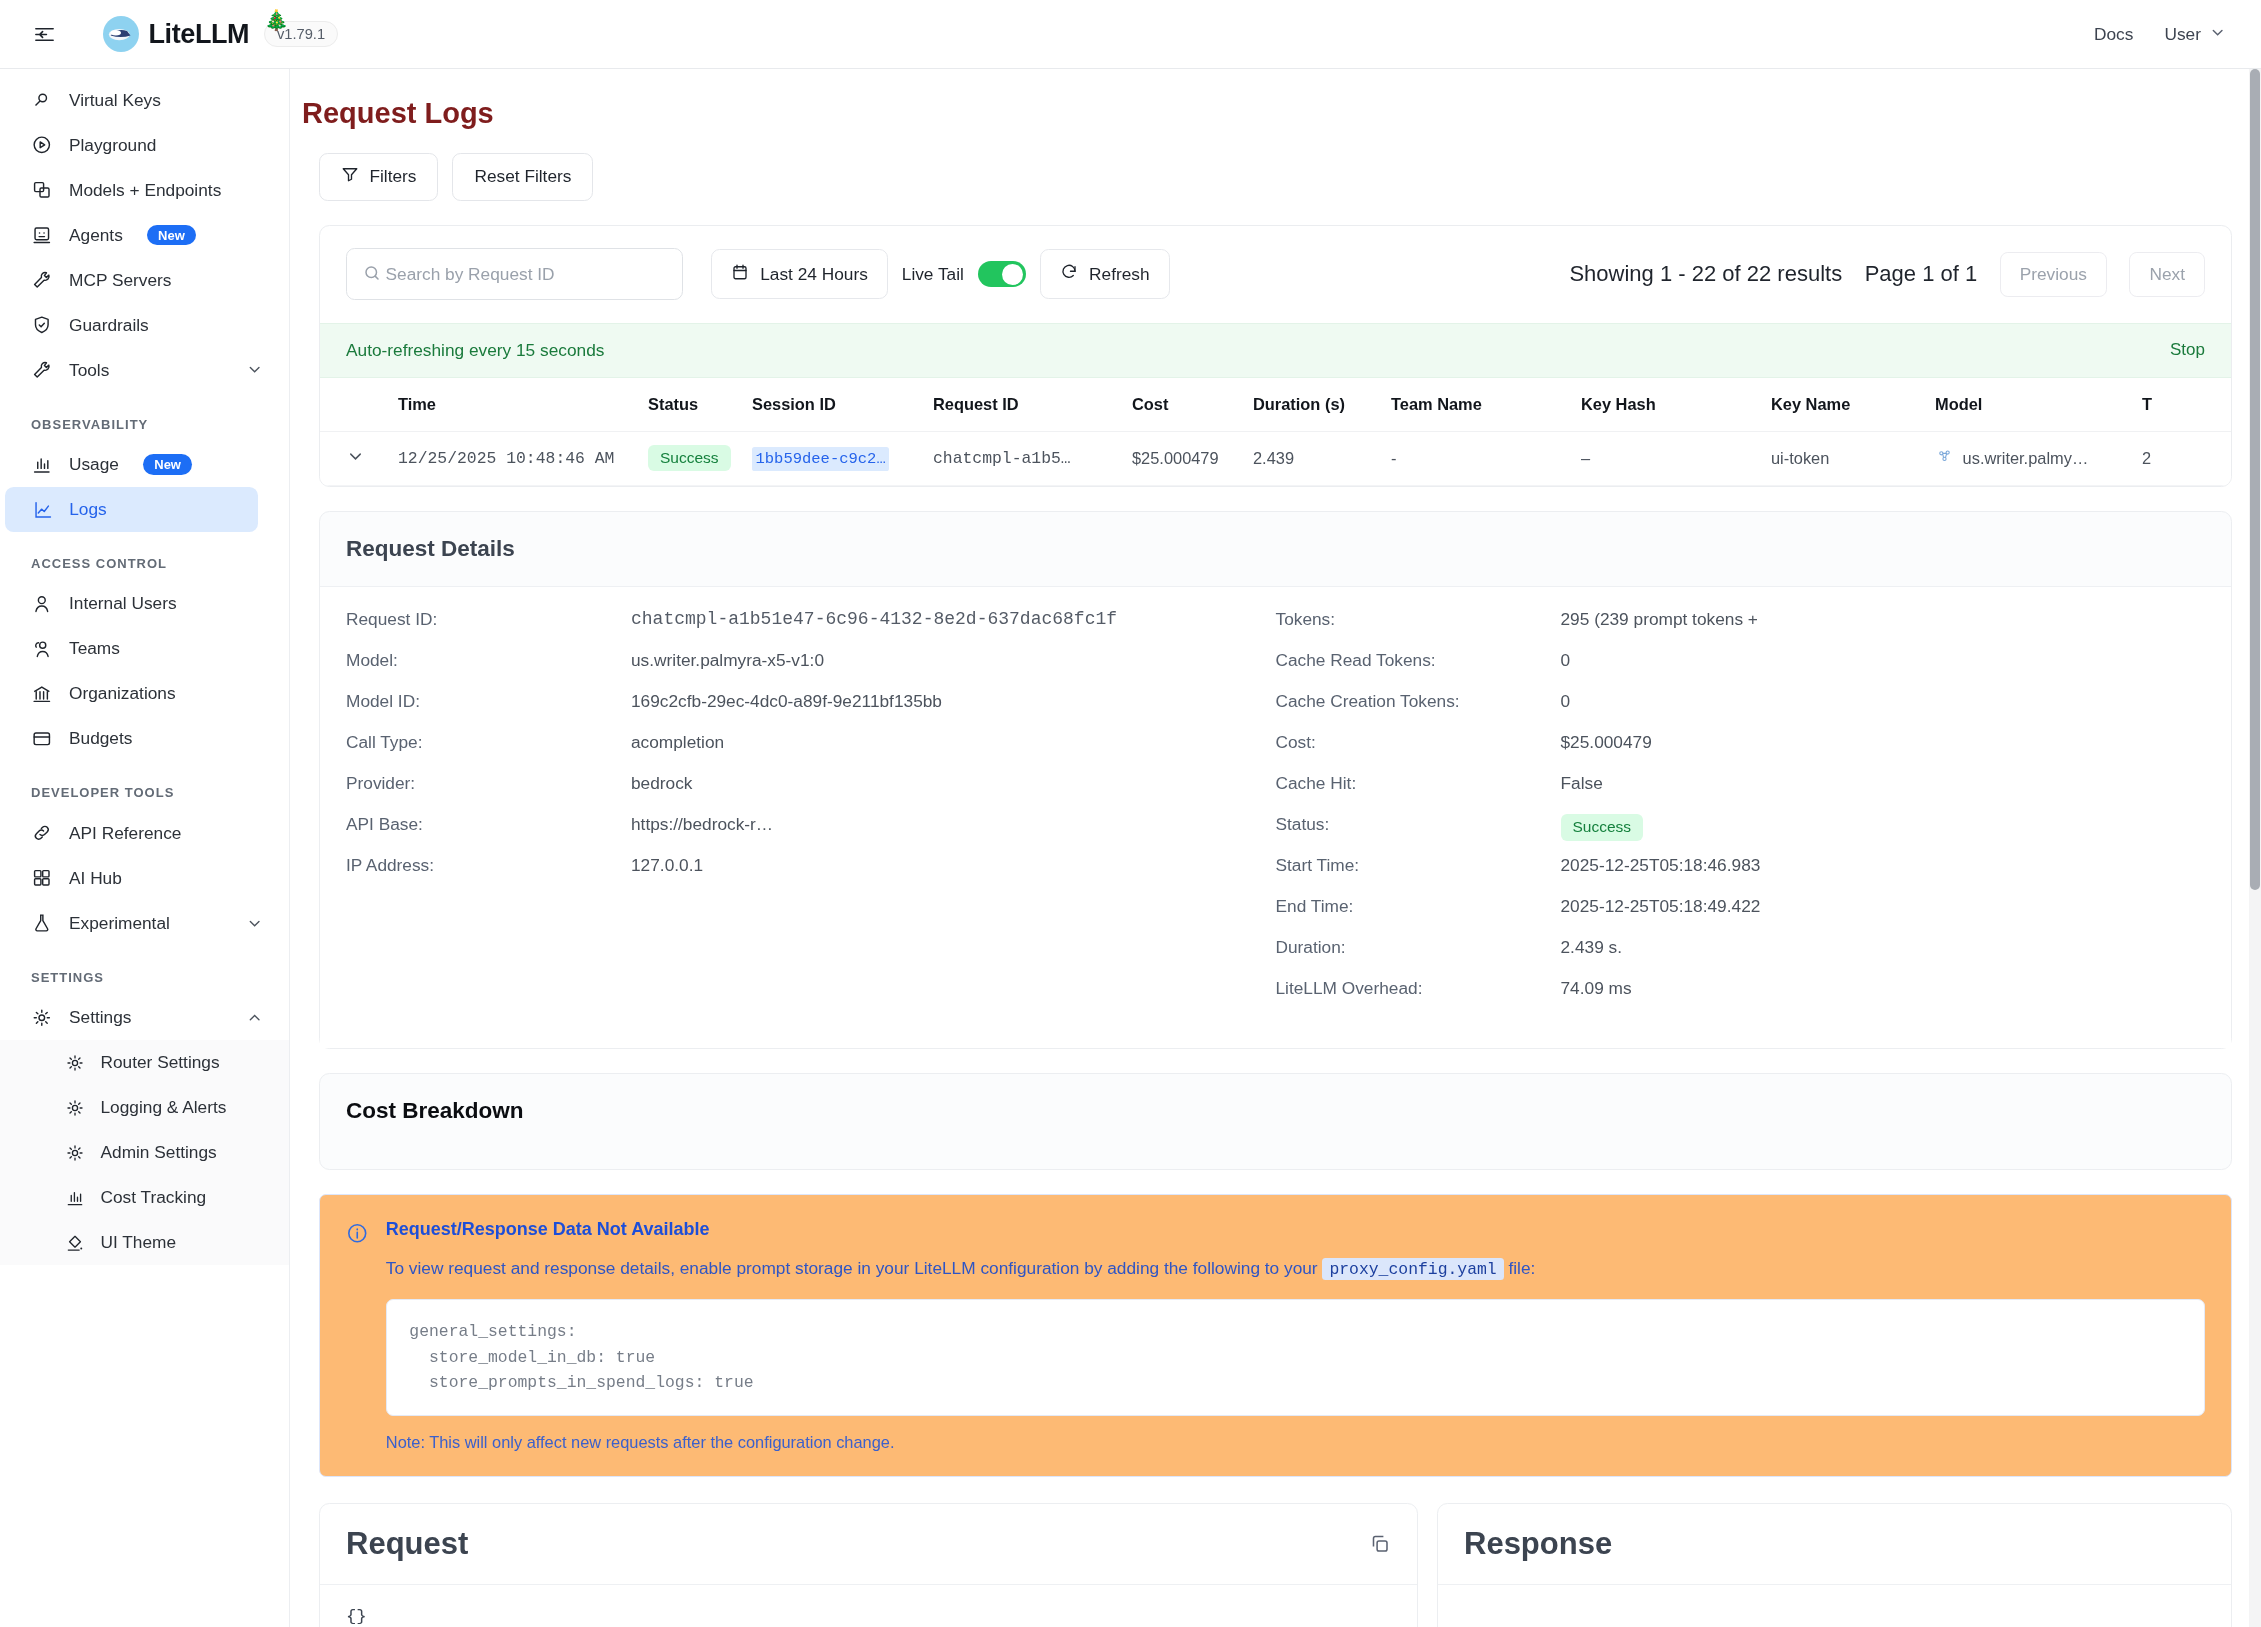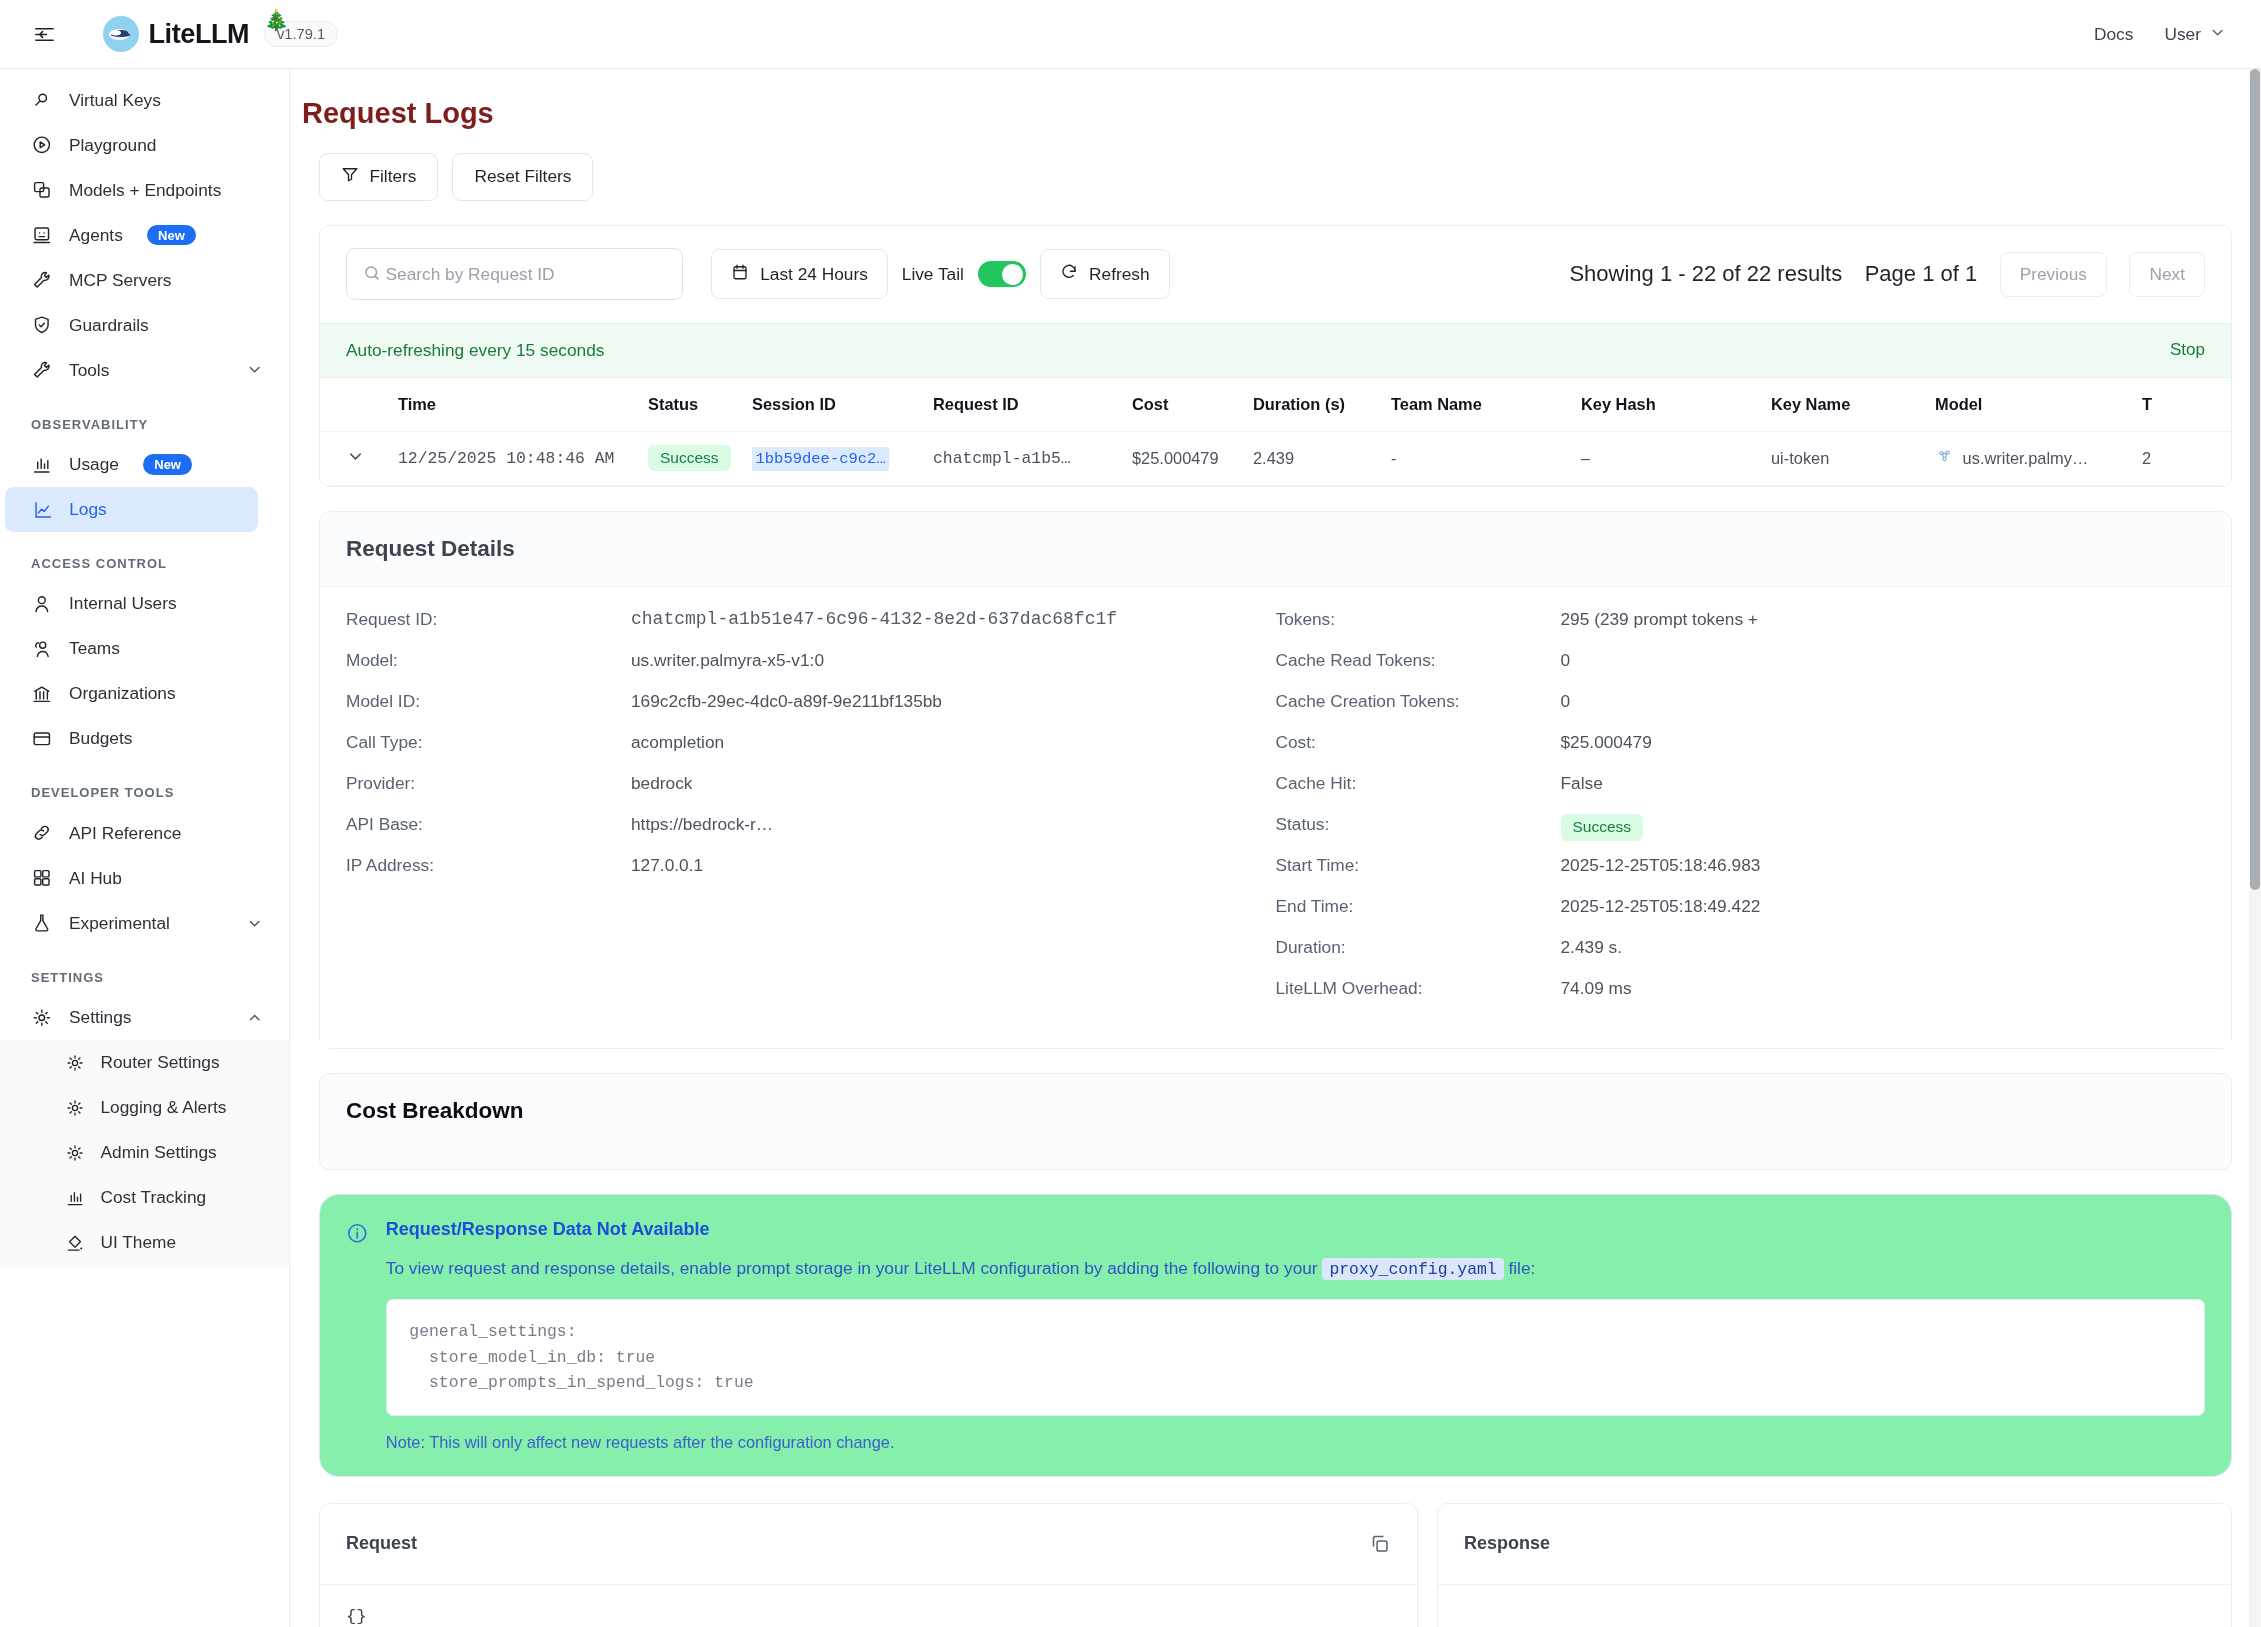--- a/index.html
+++ b/index.html
@@ -188,22 +188,22 @@
   .card-head.plain { border-bottom: none; color: #0b0d11; }
   .kv-wrap { display: flex; padding: 22.5px 26px 29px 26px; background: #fff;}
   .kv-col { width: 50%; }
   .kv-row { display: flex; height: 41px; align-items: flex-start; }
   .kv-k { width: 285px; font-size: 17.3px; color: #596270; }
   .kv-v { font-size: 17.3px; color: #4c535d; white-space: nowrap; }
   .kv-v.mono { font-size: 18px; color: #545b66; }
 
   
   .info-banner {
-    margin: 24px 29px 0 29px; background: #86efac; border: 0.9px solid #dce6fb;
-    border-radius: 20px; padding: 24px 26px; display: flex; gap: 17.3px;
+    margin: 24px 29px 0 29px; background: #fdba74; border: 0.9px solid #dce6fb;
+    border-radius: 7px; padding: 24px 26px; display: flex; gap: 17.3px;
   }
   .info-title { font-size: 18px; font-weight: bold; color: #1d4ed8; margin-bottom: 15.5px;}
   .info-body { font-size: 17.3px; color: #2f55c4; line-height: 1.5; }
   .code-inline {
     font-family: "Liberation Mono", monospace; background: #dbe6fb;
     padding: 1.7px 7px; border-radius: 3.5px; font-size: 16.4px; color: #1c3f9e;
   }
   .code-block {
     margin-top: 17.3px; background: #fff; border: 0.9px solid #e4eaf6; border-radius: 7px;
     padding: 19px 22.5px; font-family: "Liberation Mono", monospace;
@@ -214,21 +214,21 @@
   
   .bottom-row { display: flex; gap: 19px; margin: 26px 29px 0 29px; }
   .bcard {
     border: 0.9px solid #eceef1; border-radius: 10.4px; background: #fff; overflow: hidden;
   }
   .bcard.req { width: 1099px; }
   .bcard.res { flex: 1; }
   .bcard-head {
     height: 81px; display: flex; align-items: center; padding: 0 26px;
     border-bottom: 0.9px solid #eef0f3;
-    font-size: 18px; font-weight: bold; color: #3c4450; text-align: right;
+    font-size: 31px; font-weight: bold; color: #3c4450; text-align: right;
   }
   .copy-ico { margin-left: auto; cursor: pointer; display: flex; }
   .bcard-body { height: 159px; padding: 22.5px 26px; }
   .bcard-body .mono { font-size: 17.3px; color: #3c4450; }
   .res-placeholder {
     font-style: italic; color: #8b929c; font-size: 17.3px;
     text-align: center; line-height: 114px; white-space: nowrap;
   }
 
   

